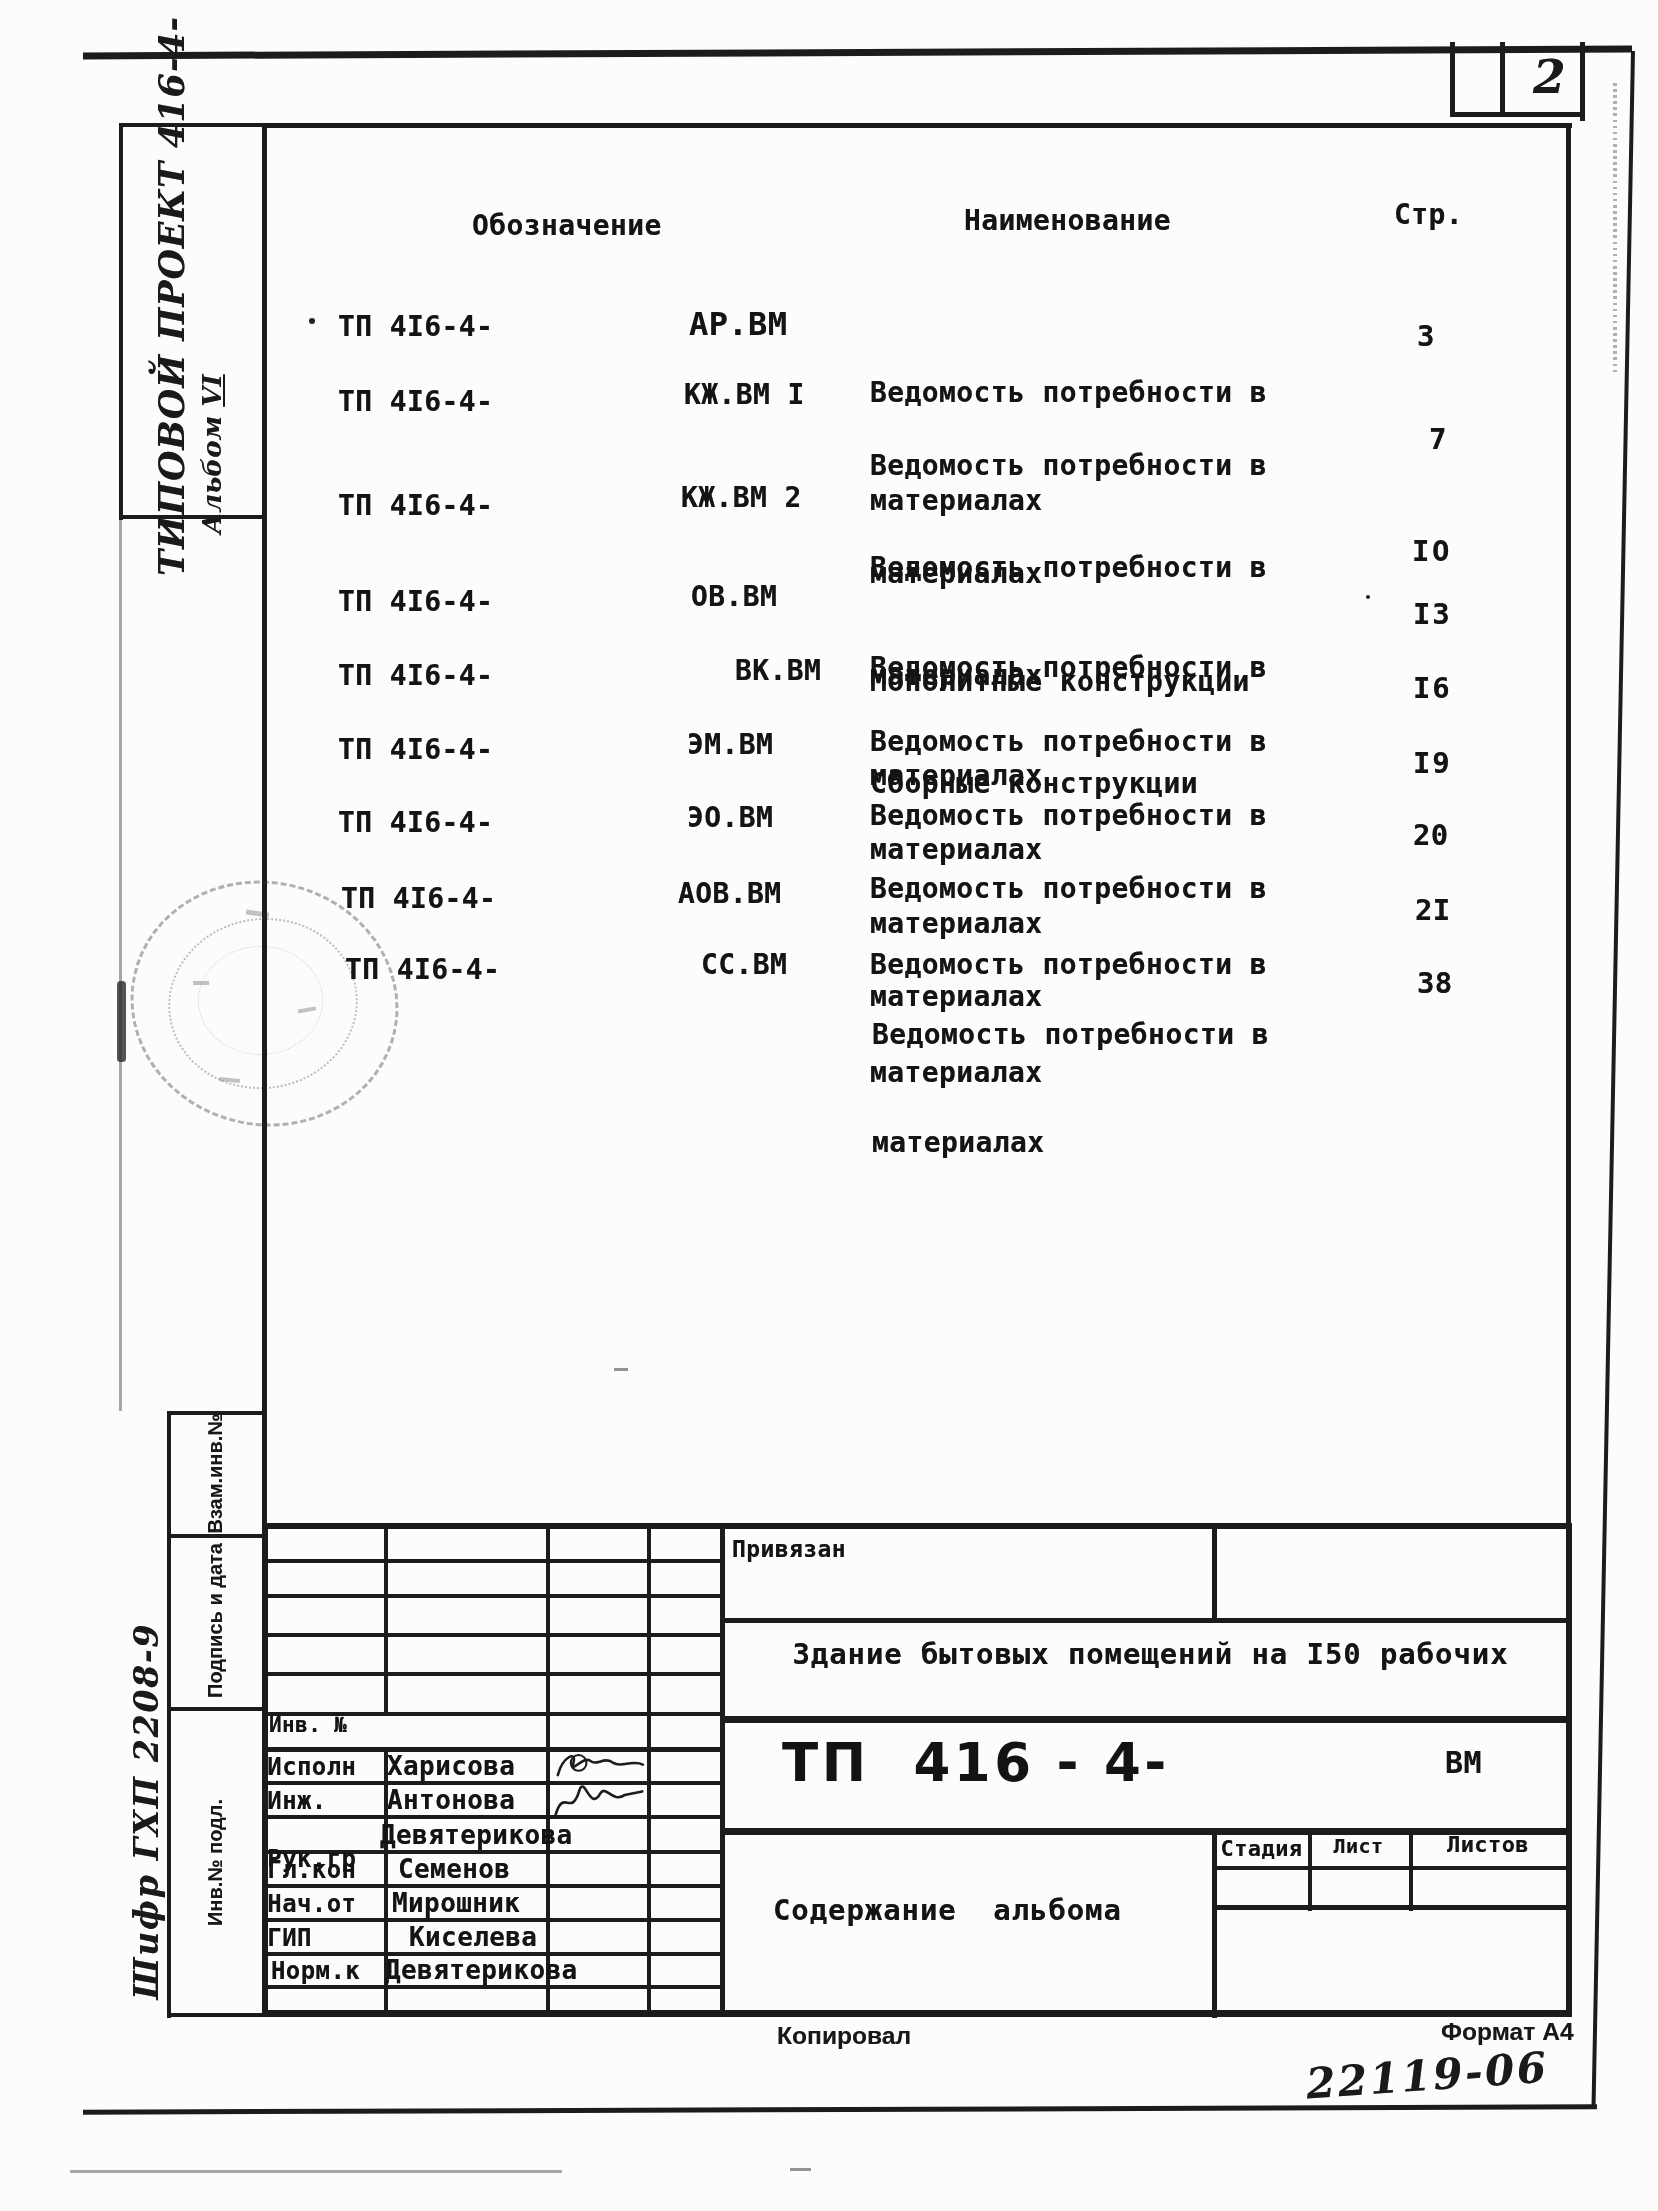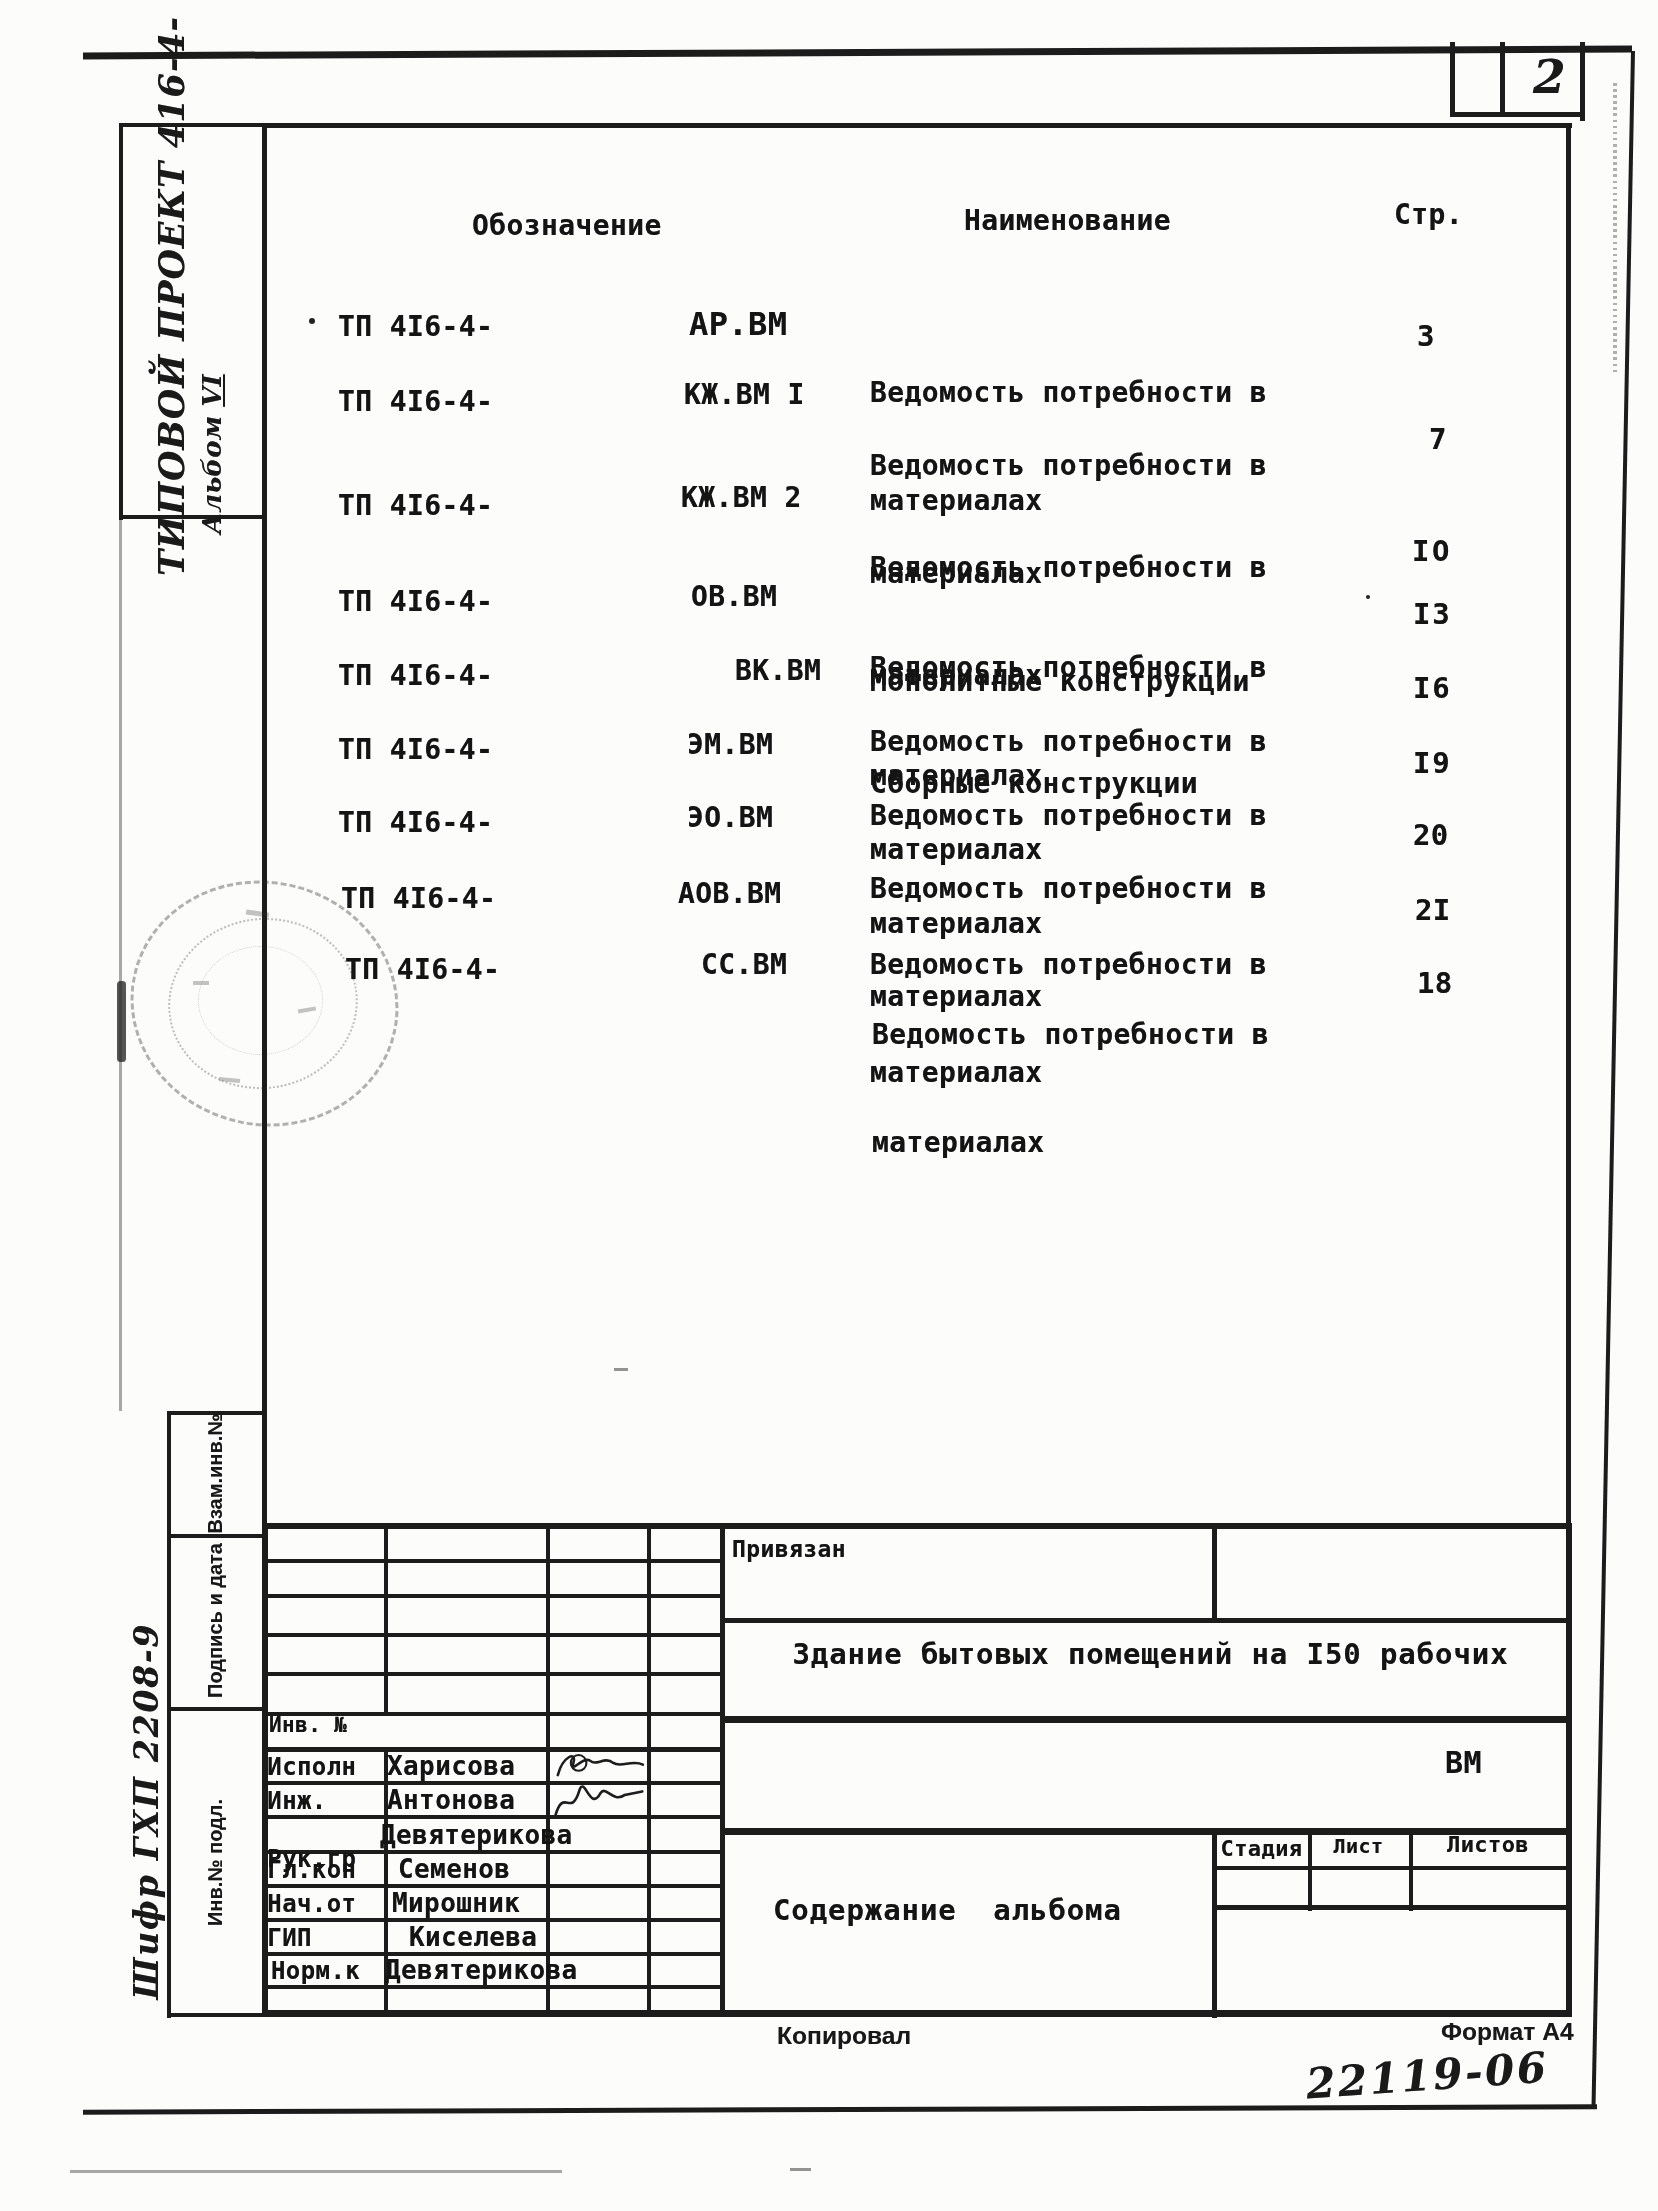--- a/index.html
+++ b/index.html
@@ -187,21 +187,21 @@
     <span class="tw" style="left:1415px;top:17.6px;font-size:29px;">2I</span>
   </div>
 
   <div class="toc-row" style="top:945px;">
     <span class="tw" style="left:345px;top:8px;font-size:28px;">ТП 4I6-4-</span>
     <span class="tw" style="left:701px;top:2.6px;font-size:28px;">СС.ВМ</span>
     <div class="desc tw" style="left:872px;top:0;">
       <div>Ведомость потребности в</div>
       <div>материалах</div>
     </div>
-    <span class="tw" style="left:1417px;top:21px;font-size:29px;">18</span>
+    <span class="tw" style="left:1417px;top:21px;font-size:29px;">38</span>
   </div>
 
   <div class="stamp" style="left:114px;top:876px;width:316px;height:263px;">
     <div class="ring" style="left:16px;top:5.3px;width:263px;height:239px;border:3.5px dashed rgba(40,40,40,.65);transform:rotate(12deg);"></div>
     <div class="ring" style="left:54px;top:42px;width:186px;height:167px;border:2.6px dotted rgba(45,45,45,.55);transform:rotate(-8deg);"></div>
     <div class="ring" style="left:84px;top:70px;width:123px;height:107px;border:1.8px dotted rgba(50,50,50,.4);"></div>
     <div class="noise" style="left:132px;top:35px;width:23px;height:5.3px;transform:rotate(8deg);"></div>
     <div class="noise" style="left:79px;top:105px;width:16px;height:4.4px;"></div>
     <div class="noise" style="left:184px;top:132px;width:17.6px;height:4.4px;transform:rotate(-10deg);"></div>
     <div class="noise" style="left:105px;top:202px;width:21px;height:4.4px;transform:rotate(6deg);"></div>
@@ -241,20 +241,21 @@
     <div class="hline" style="left:458px;top:193px;width:851px;height:7px;"></div>
     <div class="hline" style="left:458px;top:305px;width:851px;height:7px;"></div>
     <div class="vline" style="left:950px;top:305px;width:5.3px;height:190px;"></div>
     <div class="hline" style="left:950px;top:343px;width:360px;height:4.4px;"></div>
     <div class="hline" style="left:950px;top:382px;width:360px;height:5.3px;"></div>
     <div class="vline" style="left:1046px;top:305px;width:4.4px;height:83px;"></div>
     <div class="vline" style="left:1147px;top:305px;width:4.4px;height:83px;"></div>
 
     <span class="tw" style="left:470px;top:13px;font-size:23px;">Привязан</span>
     <span class="tw center" style="left:478px;top:114px;width:821px;font-size:29px;letter-spacing:0.9px;">Здание бытовых помещений на I50 рабочих</span>
+    <span class="abs" style="left:520px;top:209px;font-family:'DejaVu Sans',sans-serif;font-weight:800;font-size:53px;letter-spacing:3.5px;white-space:pre;color:#131313;">ТП  416 - 4-</span>
     <span class="tw" style="left:1183px;top:222px;font-size:30px;">ВМ</span>
     <span class="tw" style="left:511px;top:370px;font-size:29px;letter-spacing:0.9px;">Содержание  альбома</span>
     <span class="tw center" style="left:952px;top:313px;width:95px;font-size:22px;">Стадия</span>
     <span class="tw center" style="left:1048px;top:311px;width:97px;font-size:20px;">Лист</span>
     <span class="tw center" style="left:1149px;top:309px;width:154px;font-size:22px;">Листов</span>
     <span class="tw" style="left:7px;top:190px;font-size:21px;">Инв. №</span>
 
     <span class="tw" style="left:5.3px;top:230px;font-size:24px;">Исполн</span>
     <span class="tw" style="left:125px;top:228px;font-size:26px;">Харисова</span>
     <span class="tw" style="left:5.3px;top:264px;font-size:24px;">Инж.</span>

